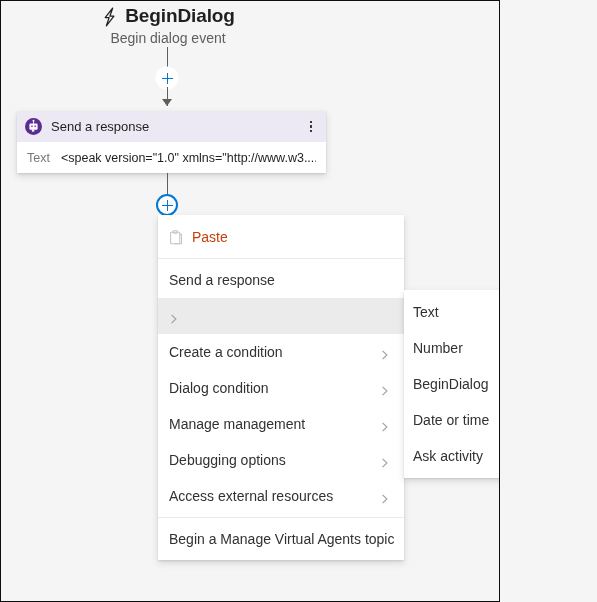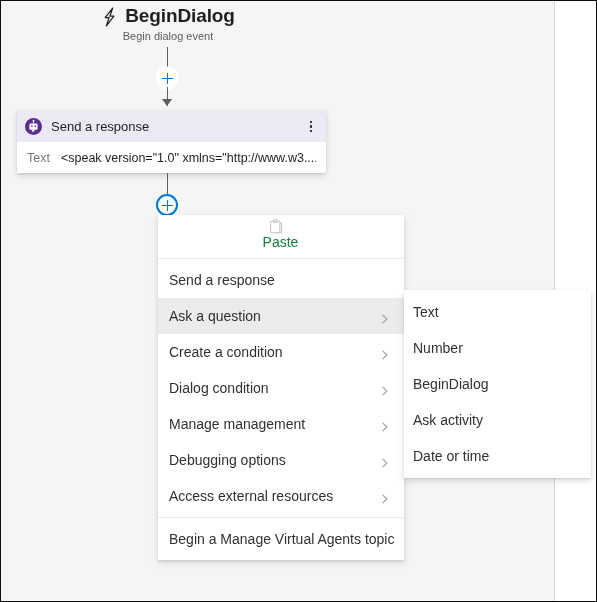--- a/index.html
+++ b/index.html
@@ -9,21 +9,21 @@
   body {
     width: 597px;
     height: 602px;
     background: #f5f5f5;
     font-family: "Liberation Sans", sans-serif;
     -webkit-font-smoothing: antialiased;
     overflow: hidden;
   }
   #root {
     position: relative;
-    width: 597px;
+    width: 500px;
     height: 602px;
     border: 1px solid #0d0d0d;
     box-sizing: border-box;
     overflow: hidden;
     background: #f5f5f5;
   }
 
   
   .canvas-right-pane {
     position: absolute;
@@ -55,21 +55,21 @@
     gap: 7px;
   }
   .bolt-icon {
     display: inline-block;
     width: 17px;
     height: 20px;
     position: relative;
     top: 1px;
   }
   .trigger-sub {
-    font-size: 11px;
+    font-size: 14px;
     color: #605e5c;
     margin-top: 3px;
   }
 
   
   .conn-line {
     position: absolute;
     width: 1px;
     background: #605e5c;
     left: 166px;
@@ -210,21 +210,21 @@
   .menu-item {
     height: 36px;
     display: flex;
     align-items: center;
     padding: 0 12px 0 11px;
     font-size: 14px;
     color: #323130;
     box-sizing: border-box;
     position: relative;
   }
-  .menu-item.disabled { color: #15803d; flex-direction: column; }
+  .menu-item.disabled { color: #c2410c; }
   .menu-item.selected { background: #ebebeb; }
   .menu-item .label { flex: 1 1 auto; white-space: nowrap; }
   .menu-divider {
     height: 1px;
     background: #ebebeb;
     margin: 3px 0 3px 0;
   }
   .chev {
     width: 10px;
     height: 10px;
@@ -316,21 +316,20 @@
             <rect x="4.1" y="0.8" width="4.3" height="2.4" rx="0.6" fill="none" stroke="#c8c6c4" stroke-width="1.1"></rect>
             <path d="M10.8 4.4 h1.7 v9.3 h-7.2" fill="none" stroke="#c8c6c4" stroke-width="1.1"></path>
           </svg></span>
         <span class="label">Paste</span>
       </div>
       <div class="menu-divider"></div>
       <div class="menu-item">
         <span class="label">Send a response</span>
       </div>
       <div class="menu-item selected">
-        <span class="label">Ask a question</span>
         <span class="chev"><svg viewBox="0 0 10 10" width="10" height="10" aria-hidden="true">
             <path d="M2.6 0.9 L6.9 5 L2.6 9.1" fill="none" stroke="#a19f9d" stroke-width="1.1"></path>
           </svg></span>
       </div>
       <div class="menu-item">
         <span class="label">Create a condition</span>
         <span class="chev"><svg viewBox="0 0 10 10" width="10" height="10" aria-hidden="true">
             <path d="M2.6 0.9 L6.9 5 L2.6 9.1" fill="none" stroke="#a19f9d" stroke-width="1.1"></path>
           </svg></span>
       </div>
@@ -368,20 +367,20 @@
       <div class="menu-item">
         <span class="label">Text</span>
       </div>
       <div class="menu-item">
         <span class="label">Number</span>
       </div>
       <div class="menu-item">
         <span class="label">BeginDialog</span>
       </div>
       <div class="menu-item">
+        <span class="label">Date or time</span>
+      </div>
+      <div class="menu-item">
         <span class="label">Ask activity</span>
       </div>
-      <div class="menu-item">
-        <span class="label">Date or time</span>
-      </div>
     </div>
 
 </div>
 
 </body></html>

